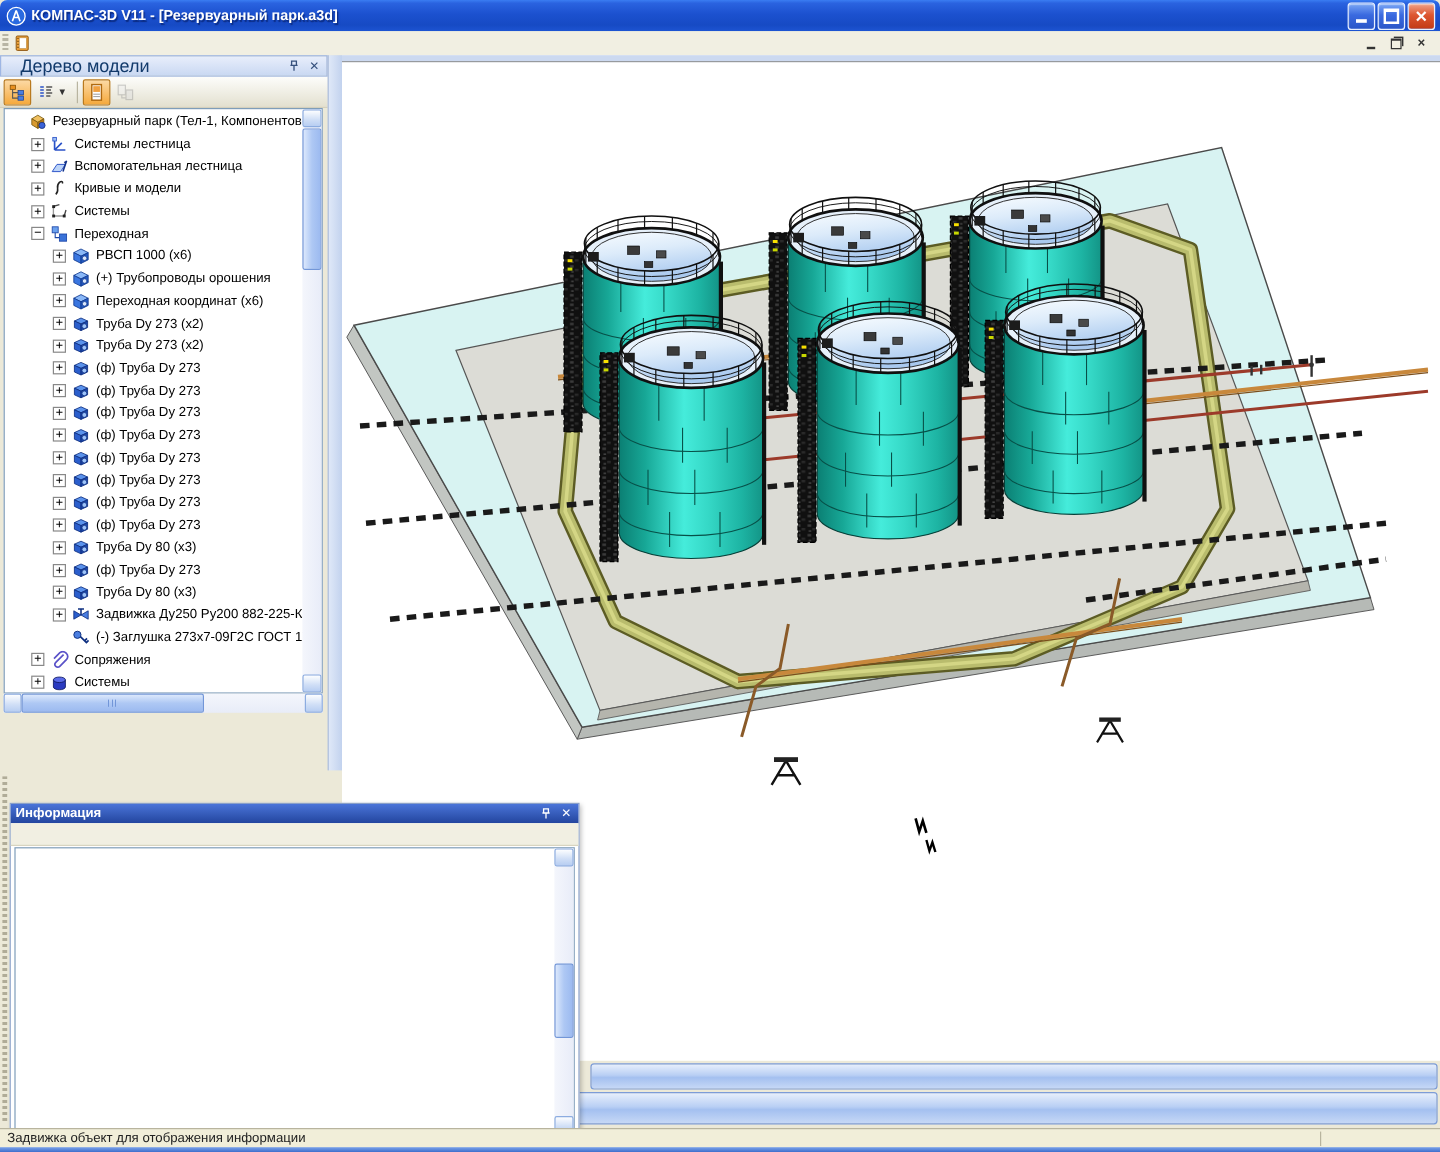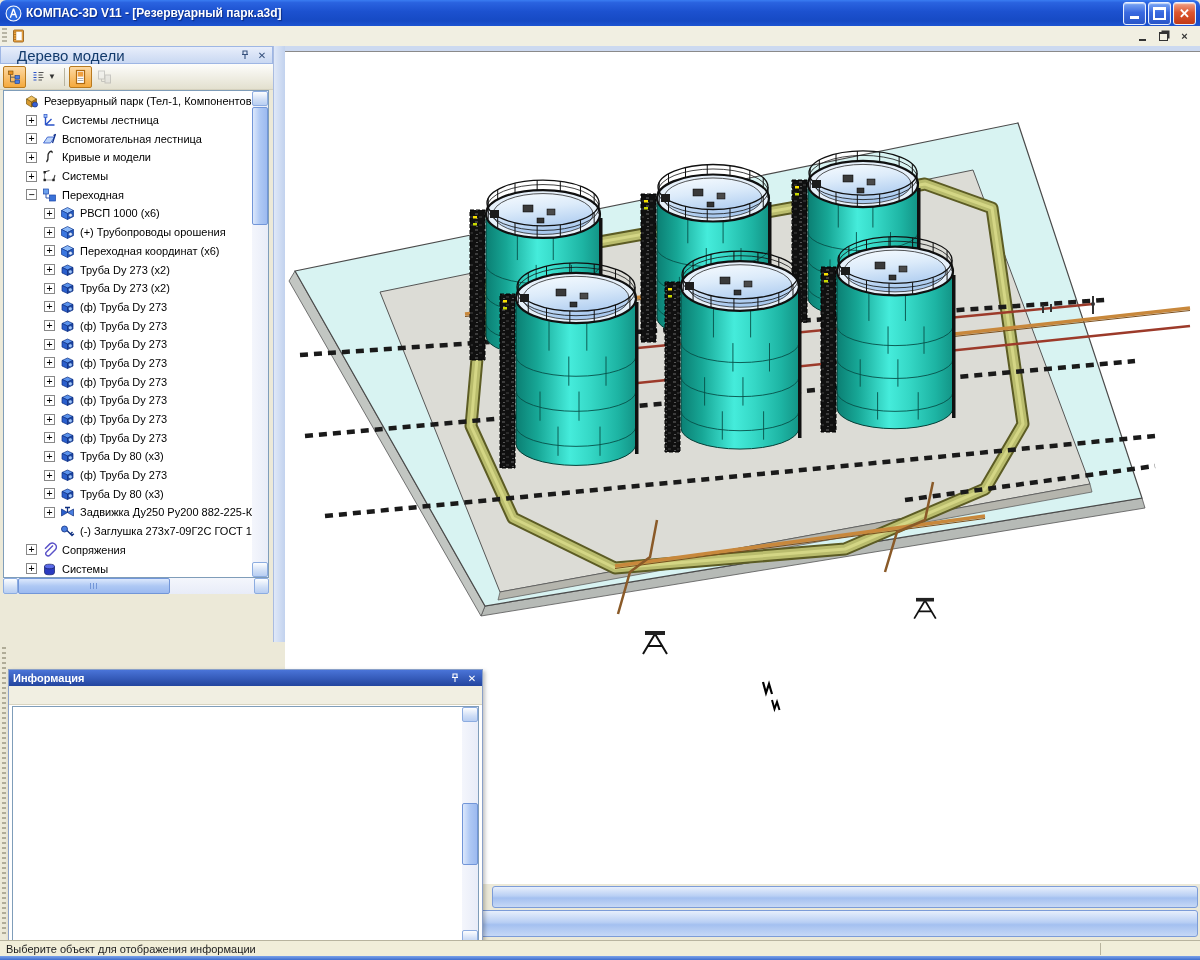--- a/index.html
+++ b/index.html
@@ -860,16 +860,16 @@
           </span>
         <span class="sba" style="right:0;top:0;width:15px;height:16px;">
             <span class="tri tri-right"></span>
           </span>
       </div>
     </div>
   </div>
 </div>
 
 <div class="statusbar">
-  <span class="stext">Выберите объект для отображения информации</span>
+  <span class="stext">Задвижка объект для отображения информации</span>
   <span class="sdiv"></span>
 </div>
 <div class="bottomstrip"></div>
 
 </body></html>

